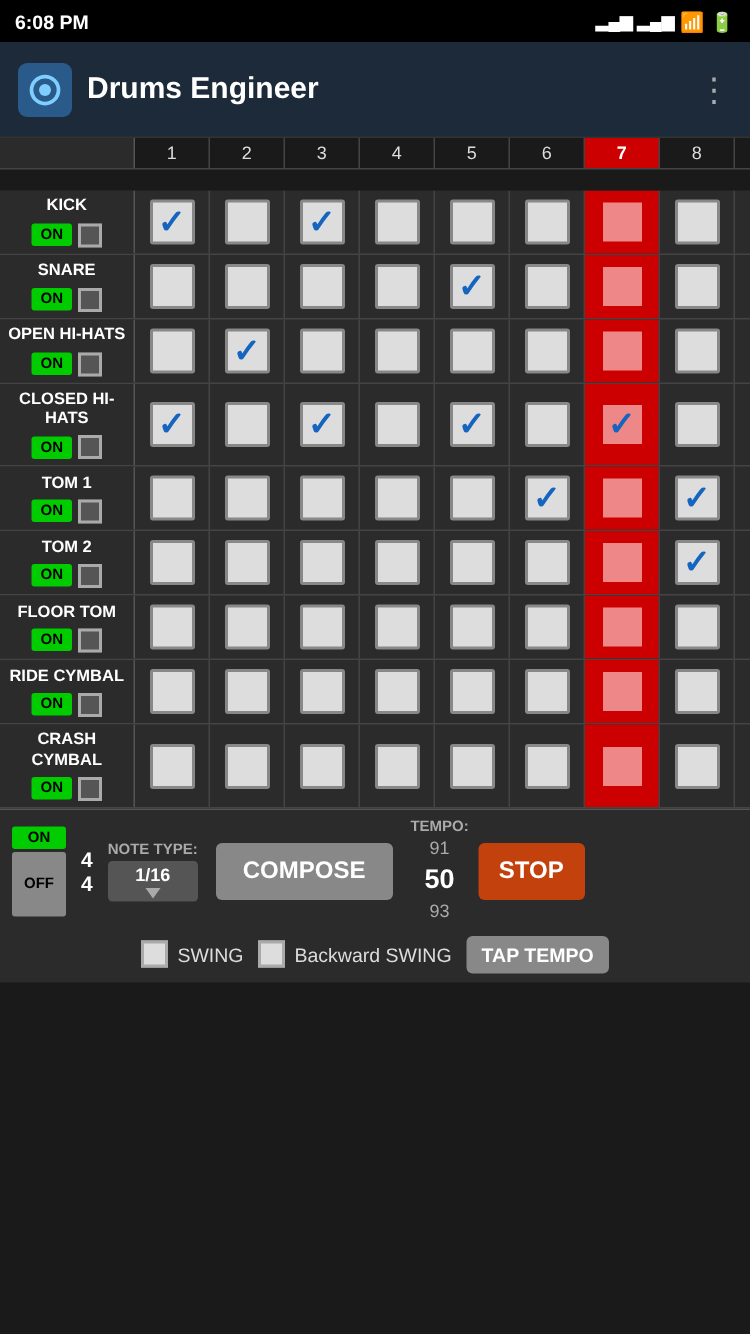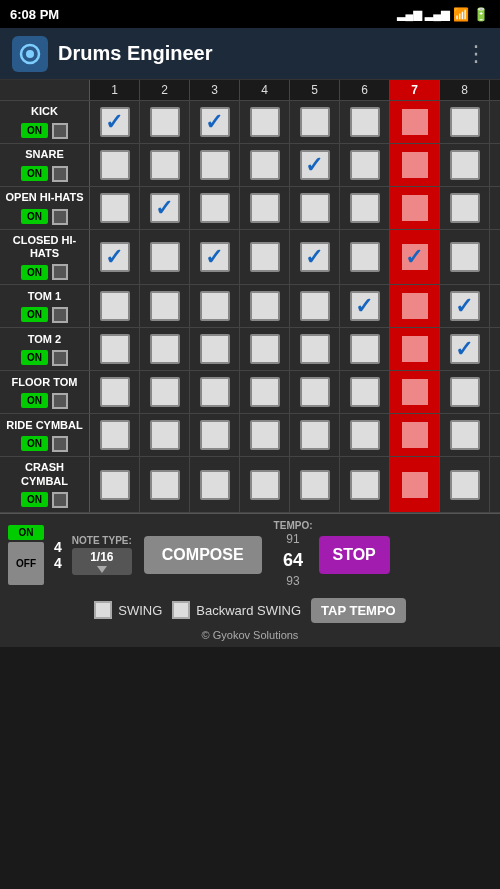--- a/index.html
+++ b/index.html
@@ -29,21 +29,21 @@
       gap: 4px;
       font-size: 12px;
     }
 
     
     .header {
       background: #1c2a3a;
       display: flex;
       align-items: center;
       padding: 8px 12px;
-      height: 52px;
+      height: 64px;
       border-bottom: 1px solid #333;
     }
     .header-icon {
       width: 36px;
       height: 36px;
       background: #2a5a8a;
       border-radius: 6px;
       display: flex;
       align-items: center;
       justify-content: center;
@@ -60,20 +60,21 @@
       font-size: 22px;
       color: #aaa;
       cursor: pointer;
       letter-spacing: 1px;
     }
 
     
     .grid-container {
       background: #2b2b2b;
       overflow-x: auto;
+      margin-top: 14px;
     }
 
     
     .drum-row {
       display: flex;
       align-items: stretch;
       border-bottom: 1px solid #444;
     }
 
     .drum-label-col {
@@ -297,21 +298,21 @@
       font-size: 12px;
       color: #aaa;
       line-height: 1.4;
     }
     .tempo-current {
       font-size: 18px;
       color: #fff;
       font-weight: bold;
     }
     .stop-btn {
-      background: #a21caf;
+      background: #c2410c;
       color: #fff;
       font-size: 16px;
       font-weight: bold;
       padding: 10px 14px;
       border: none;
       border-radius: 4px;
       cursor: pointer;
     }
 
     .bottom-row2 {
@@ -723,33 +724,30 @@
       <div class="note-value">
         <span>1/16</span>
         <div class="triangle-down"></div>
       </div>
     </div>
     <button class="compose-btn">COMPOSE</button>
     <div class="tempo-group">
       <span class="tempo-label">TEMPO:</span>
       <div class="tempo-scroll">
         <span>91</span>
-        <span class="tempo-current">64</span>
+        <span class="tempo-current">50</span>
         <span>93</span>
       </div>
     </div>
     <button class="stop-btn">STOP</button>
   </div>
   <div class="bottom-row2">
     <div class="swing-group">
       <div class="swing-checkbox"></div>
       <span class="swing-label">SWING</span>
     </div>
     <div class="swing-group">
       <div class="swing-checkbox"></div>
       <span class="swing-label">Backward SWING</span>
     </div>
     <button class="tap-btn">TAP TEMPO</button>
   </div>
-  <div class="credit">
-    <span>© Gyokov Solutions</span>
-  </div>
 </div>
 
 </body></html>

